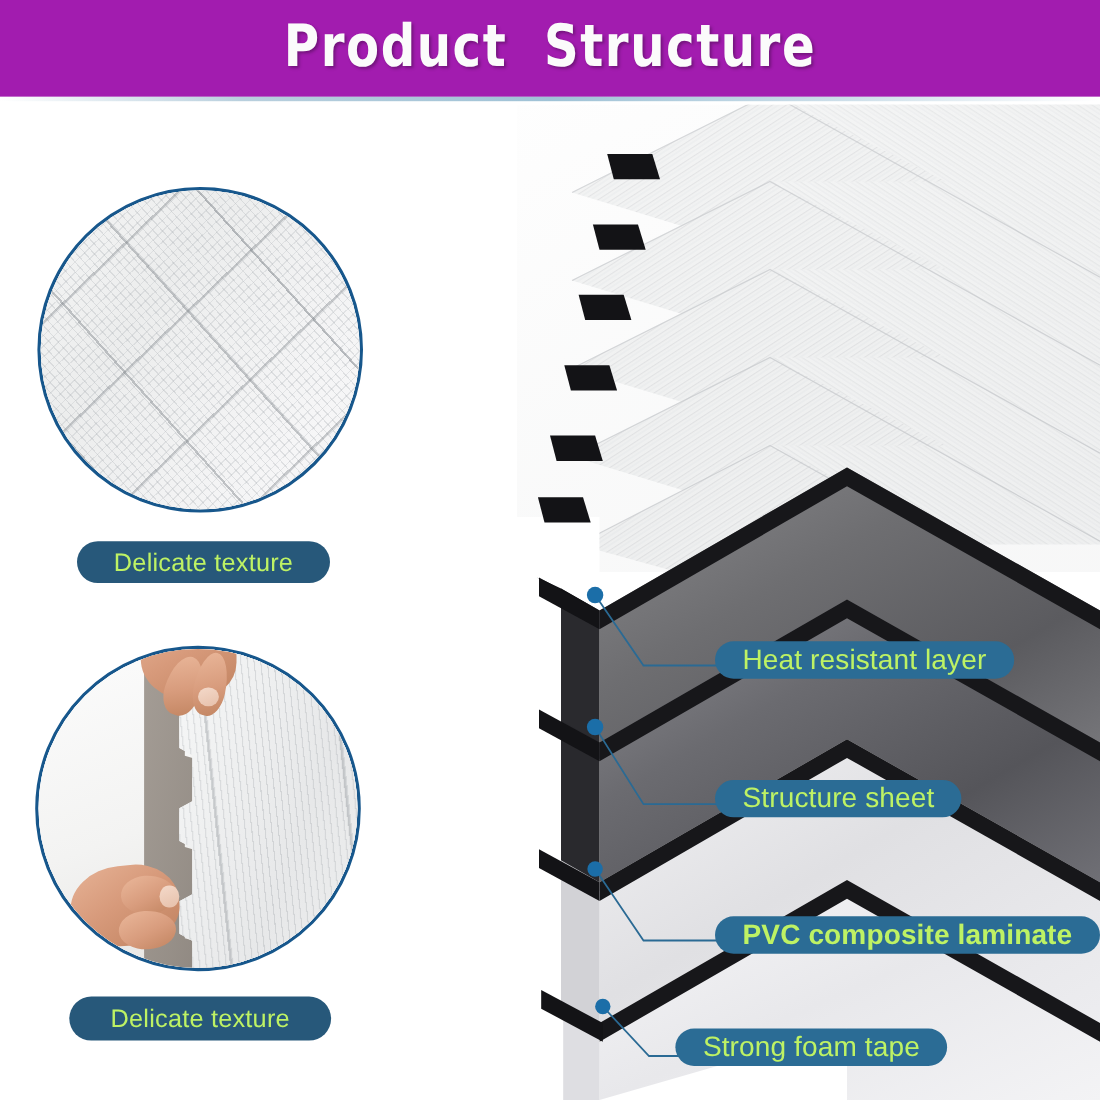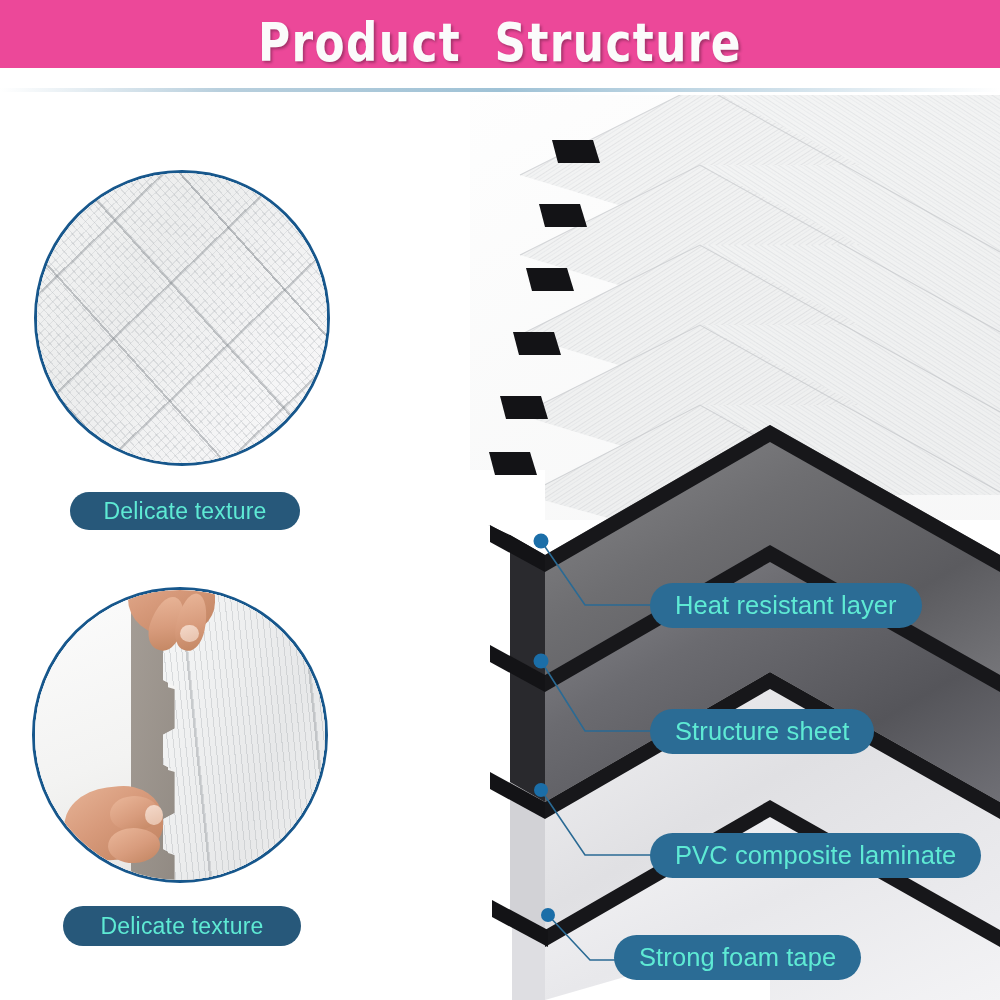--- a/index.html
+++ b/index.html
@@ -17,22 +17,22 @@
     height: 1000px;
     background: #ffffff;
     overflow: hidden;
   }
 
   
   #header-banner {
     position: absolute;
     left: 0; top: 0;
     width: 1000px;
-    height: 68px;
-    background: #ec4899;
+    height: 88px;
+    background: #a21caf;
     overflow: hidden;
   }
   #header-title {
     position: absolute;
     left: 0; top: 0;
     width: 1000px;
     height: 88px;
     line-height: 86px;
     text-align: center;
     color: #fbfbfb;
@@ -164,37 +164,37 @@
     border-radius: 50%;
     opacity: 0.92;
   }
 
   
   .pill {
     position: absolute;
     display: flex;
     align-items: center;
     justify-content: center;
-    color: #5eead4;
+    color: #bef264;
     border-radius: 999px;
     white-space: nowrap;
     box-sizing: border-box;
     font-weight: normal;
   }
   .pill-dark { background: #27587a; }
   .pill-mid  { background: #2b6c95; }
 
   .caption-pill {
     height: 38px;
     font-size: 23px;
     padding: 0 21px;
     letter-spacing: 0.2px;
   }
   .layer-pill {
-    height: 45px;
+    height: 34px;
     font-size: 25.5px;
     padding: 0 25px;
     letter-spacing: 0.1px;
   }
 
   
   #stack-svg {
     position: absolute;
     left: 0; top: 0;
     width: 1000px;
@@ -363,17 +363,17 @@
       <circle cx="541" cy="661" r="7.5"></circle>
       <circle cx="541" cy="790" r="7"></circle>
       <circle cx="548" cy="915" r="7"></circle>
     </g>
   </svg>
 
   <div class="pill pill-mid layer-pill" style="left:650px; top:583px;">Heat resistant layer</div>
 
   <div class="pill pill-mid layer-pill" style="left:650px; top:709px;">Structure sheet</div>
 
-  <div class="pill pill-mid layer-pill" style="left:650px; top:833px;">PVC composite laminate</div>
+  <div class="pill pill-mid layer-pill" style="left:650px; top:833px;font-weight:bold;">PVC composite laminate</div>
 
   <div class="pill pill-mid layer-pill" style="left:614px; top:935px;">Strong foam tape</div>
 
 </div>
 
 </body></html>

